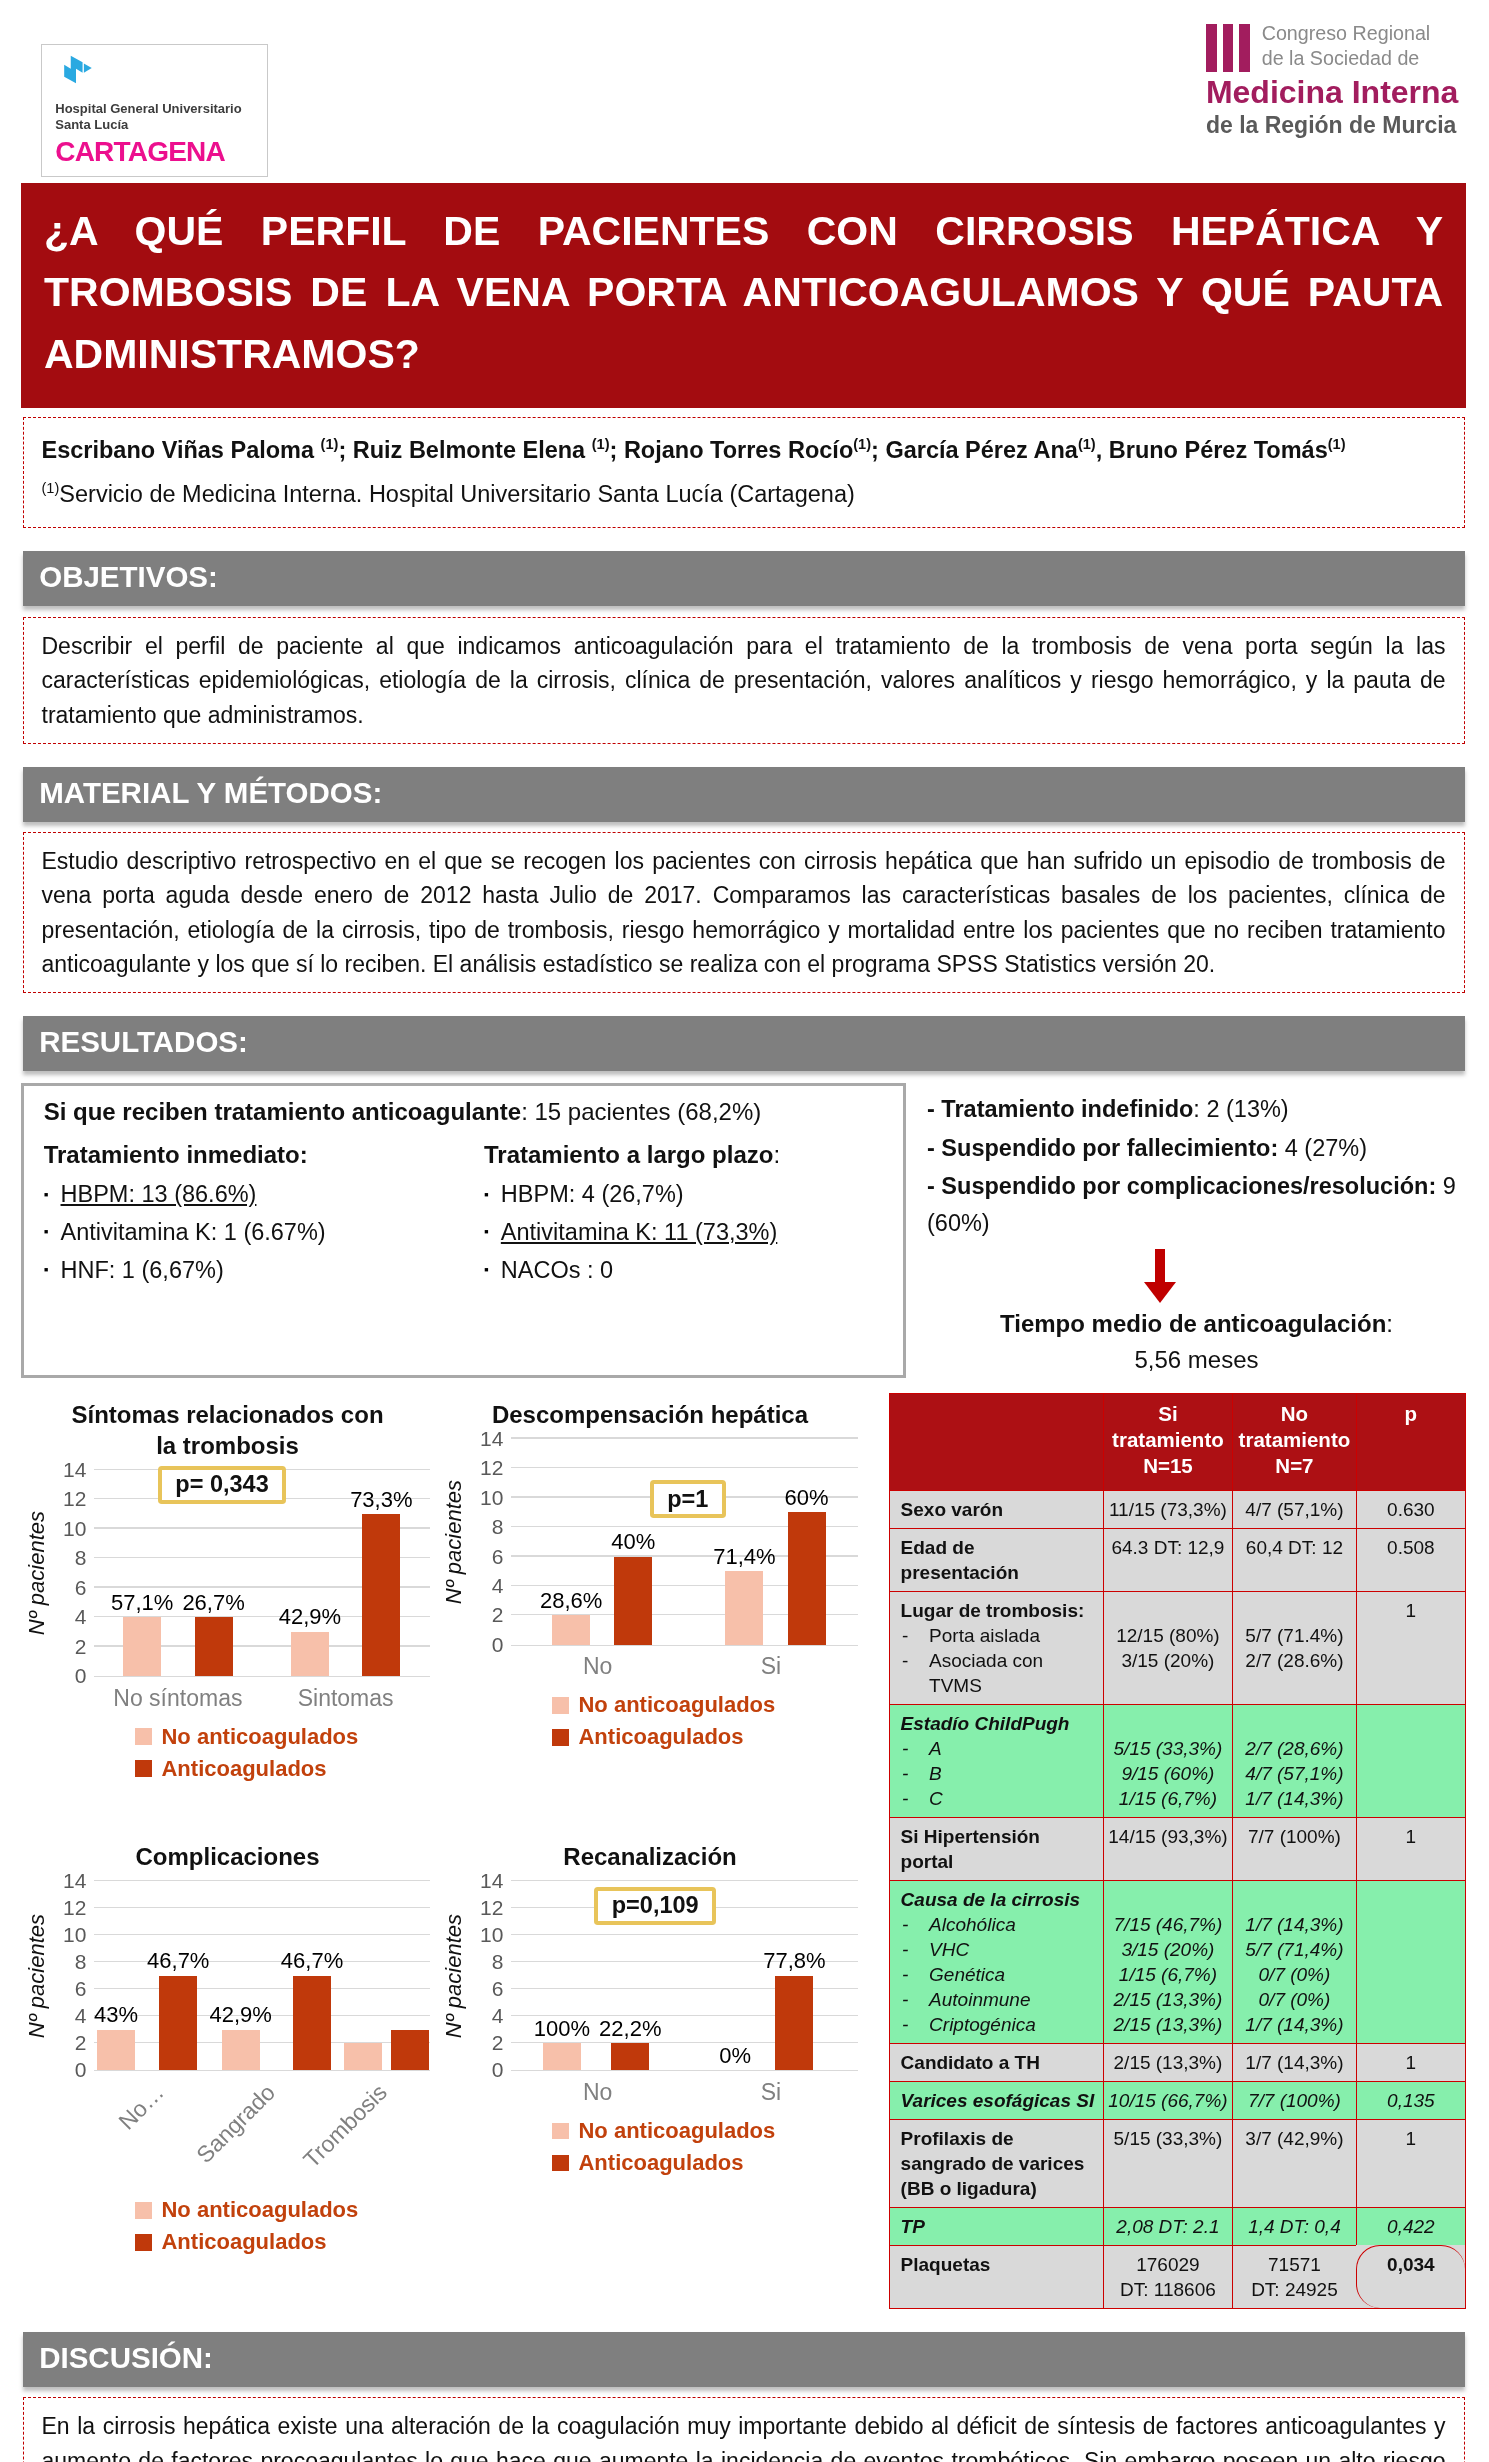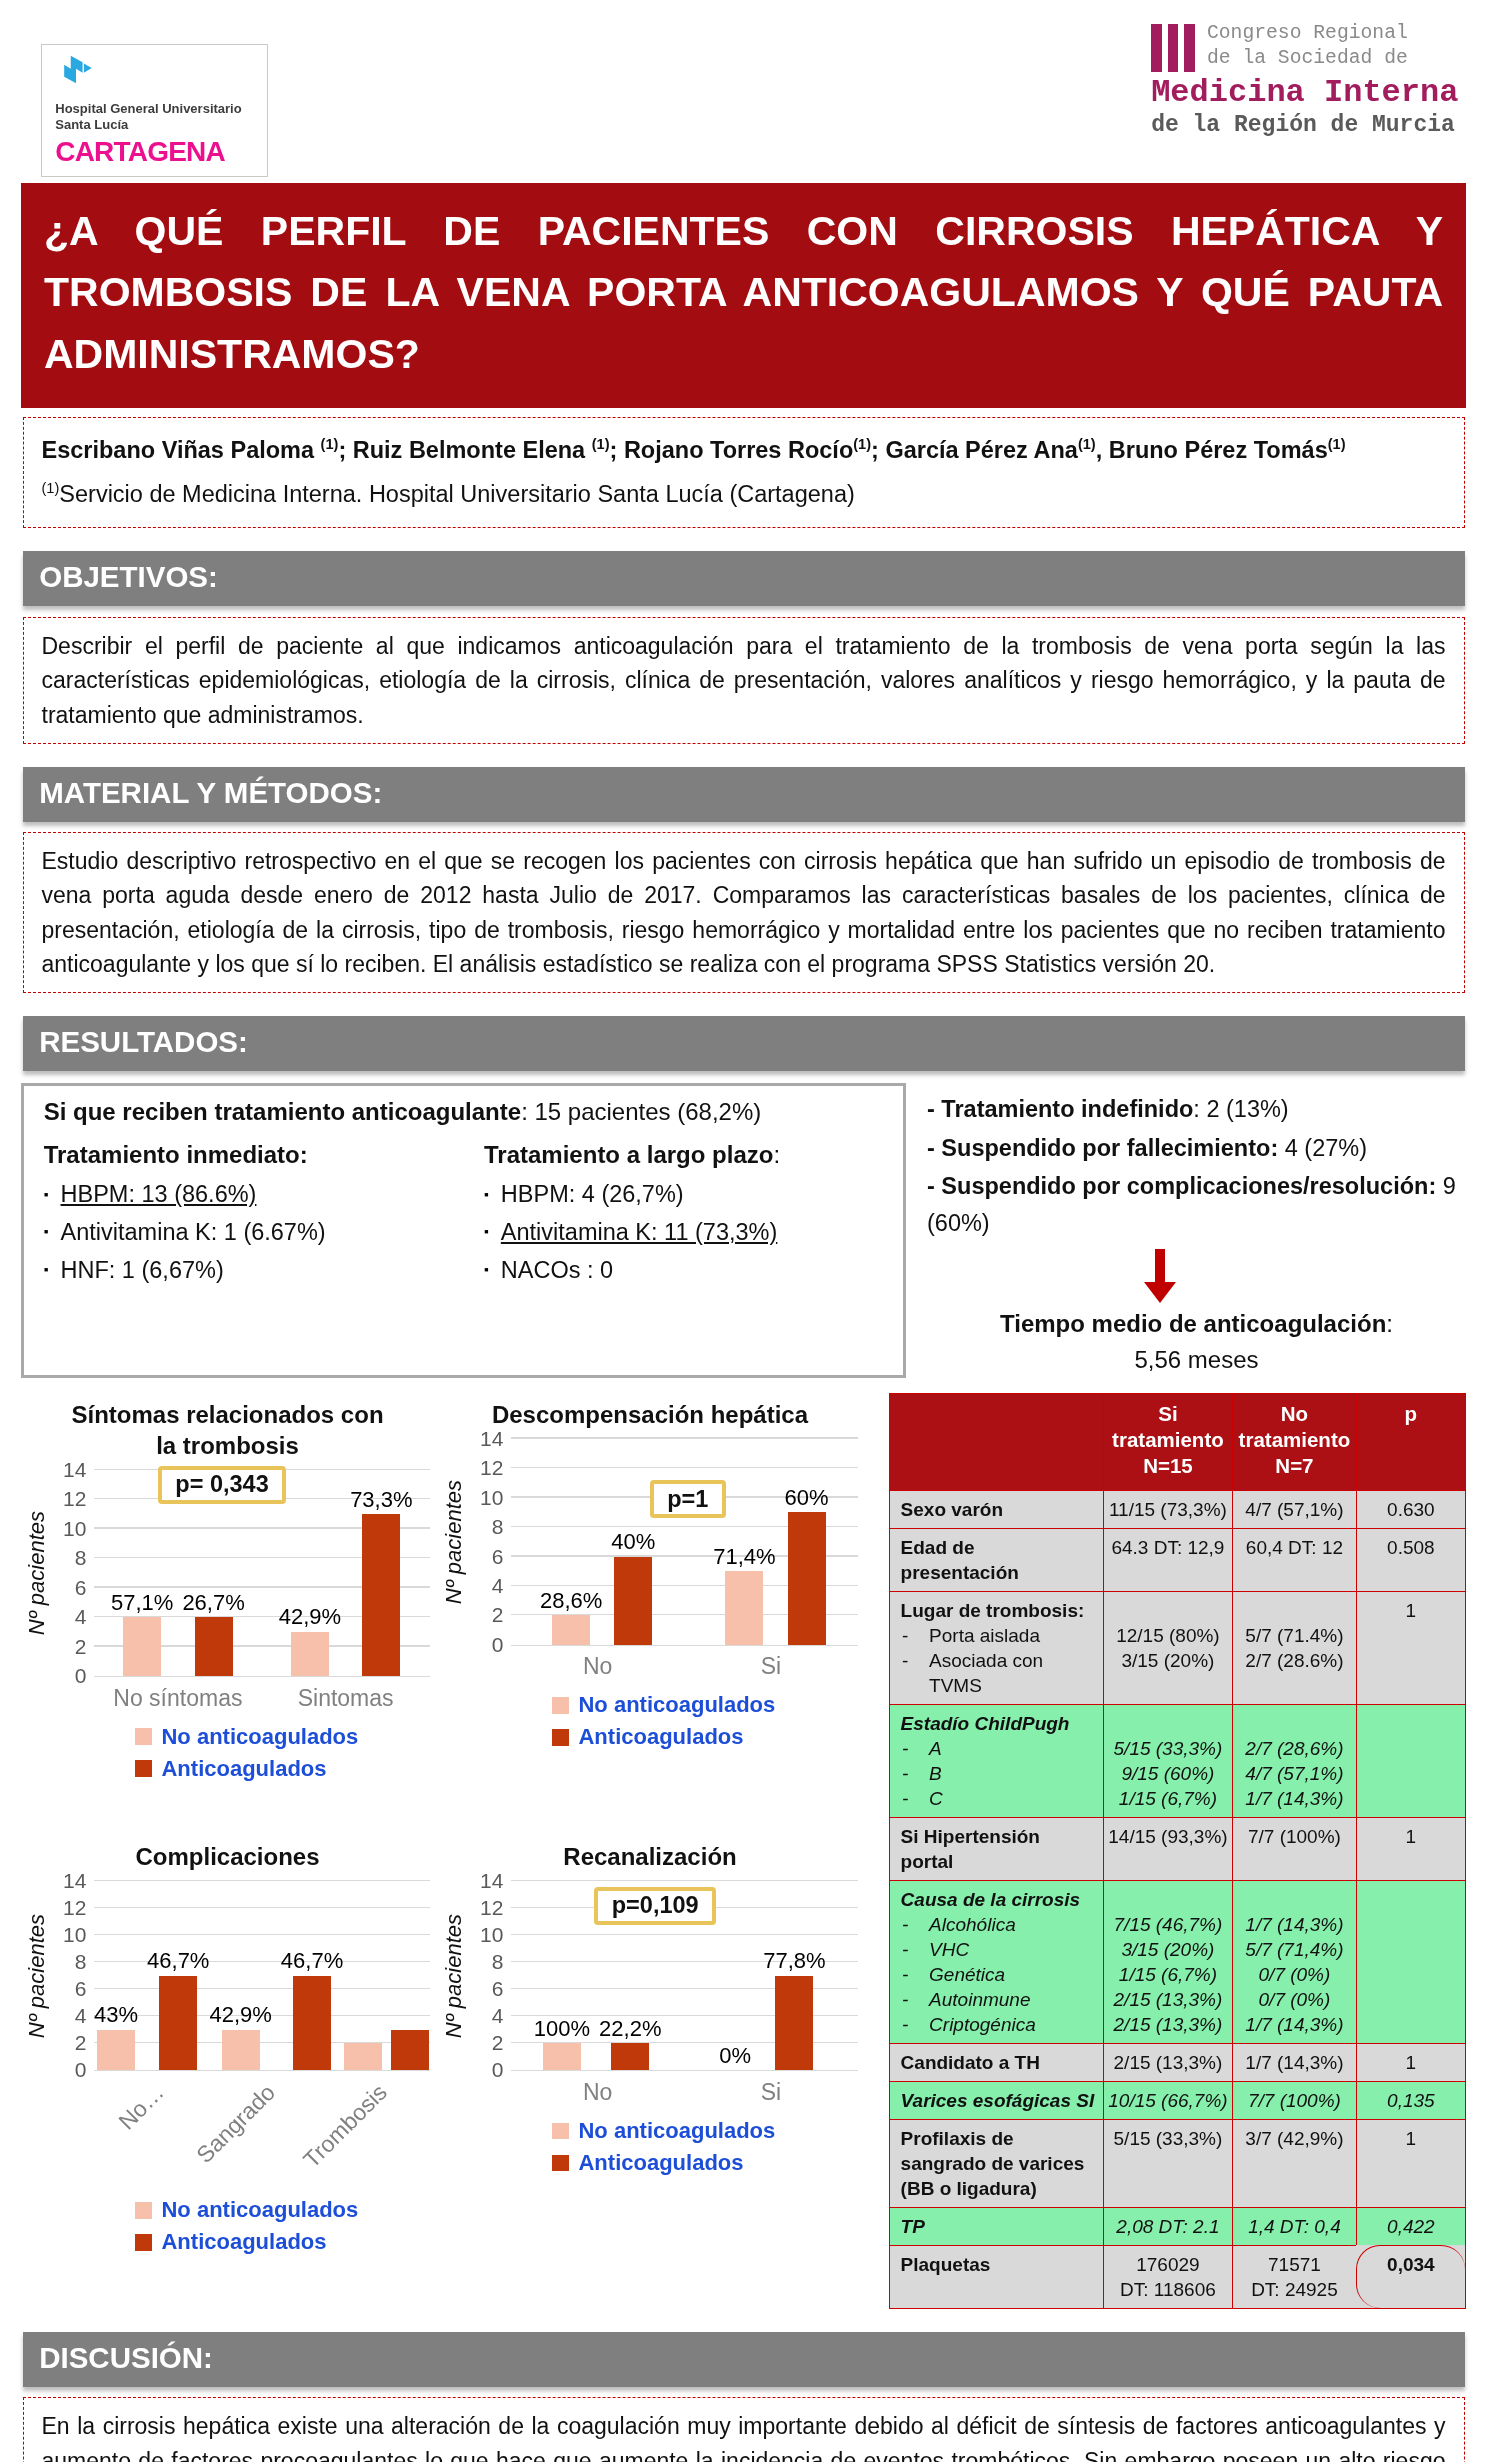--- a/index.html
+++ b/index.html
@@ -7,21 +7,21 @@
         font-family:"Liberation Sans", sans-serif;color:#111;padding:18px 23px 30px 21px;}
   .b{font-weight:bold;}
   .u{text-decoration:underline;}
 
   
   .logos{display:flex;justify-content:space-between;align-items:flex-start;height:148px;}
   .logo-left{border:0.8px solid #c9c9c9;background:#fff;width:227px;box-sizing:border-box;
              padding:7.6px 12px 7.6px 13.6px;margin:26px 0 0 19.7px;}
   .ll-lines{font-size:13px;font-weight:bold;color:#3d3d3d;line-height:1.25;margin-top:3px;}
   .ll-city{font-size:28px;font-weight:bold;color:#ec0f8e;letter-spacing:-0.8px;margin-top:3px;}
-  .logo-right{margin:3px 7.6px 0 0;font-family:Liberation Mono, monospace;}
+  .logo-right{margin:3px 7.6px 0 0;}
   .lr-top{display:flex;gap:12px;align-items:flex-start;}
   .lr-bars{display:flex;gap:6px;padding-top:3px;}
   .lr-bars i{display:block;width:10.6px;height:48px;background:#a21d5e;}
   .lr-gray{font-size:19.7px;color:#8a8a8a;line-height:1.25;}
   .lr-mi{font-size:32px;font-weight:bold;color:#a21d5e;margin-top:1.5px;}
   .lr-region{font-size:23px;font-weight:bold;color:#5a5a5a;margin-top:1.5px;}
 
   
   .title-bar{background:#a30c10;color:#fff;font-size:41px;font-weight:bold;line-height:1.5;
              padding:18px 23px 23px;text-align:justify;margin-top:16.7px;}
@@ -80,21 +80,21 @@
   [data-chart="0"] .pbox{left:19%;top:-4.5px;}
   [data-chart="1"] .pbox{left:40%;top:20%;}
   [data-chart="3"] .pbox{left:24%;top:3%;}
   .c-cats{display:flex;margin-left:73px;margin-right:4.5px;}
   .cat{flex:1;text-align:center;font-size:23px;color:#808080;padding-top:7.6px;}
   .c-cats.rot{height:114px;}
   .cat.catrot{position:relative;}
   .cat.catrot span{position:absolute;right:50%;top:7.6px;transform:rotate(-45deg);
                    transform-origin:100% 0;white-space:nowrap;}
   .c-legend{margin:12px 0 7.6px 114px;}
-  .leg-item{display:flex;align-items:center;gap:9.8px;font-weight:bold;font-size:22px;margin:6px 0;color:#1d4ed8;}
+  .leg-item{display:flex;align-items:center;gap:9.8px;font-weight:bold;font-size:22px;margin:6px 0;color:#c2410c;}
   .leg-sq{width:16.7px;height:16.7px;flex:0 0 auto;}
 
   
   .tbl{border:1.5px solid #cc0000;font-size:19px;}
   .tbl-row{display:grid;grid-template-columns:37% 22.5% 21.5% 19%;}
   .cell{border-left:1.5px solid #cc0000;border-top:1.5px solid #cc0000;box-sizing:border-box;}
   .tbl-row .cell:first-child{border-left:none;}
   .tbl-row.first .cell{border-top:none;}
   .tbl-head{background:#ad1014;color:#fff;font-weight:bold;text-align:center;font-size:20.5px;
             line-height:26px;padding:7.6px 3px 10.6px;}

